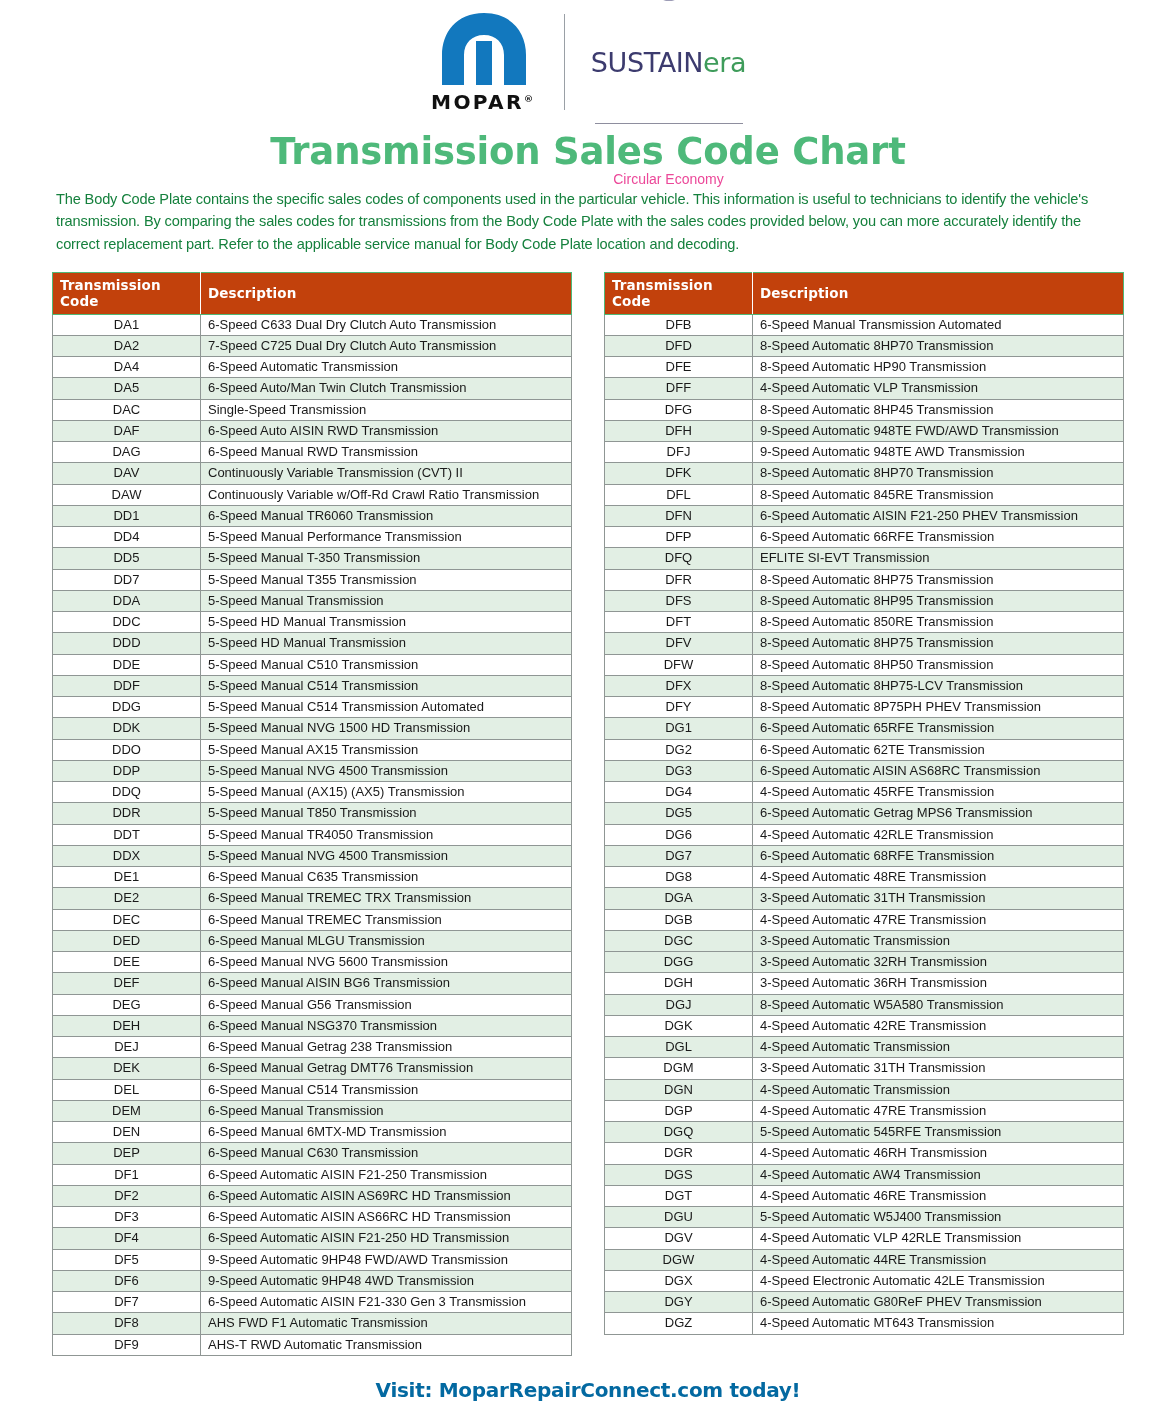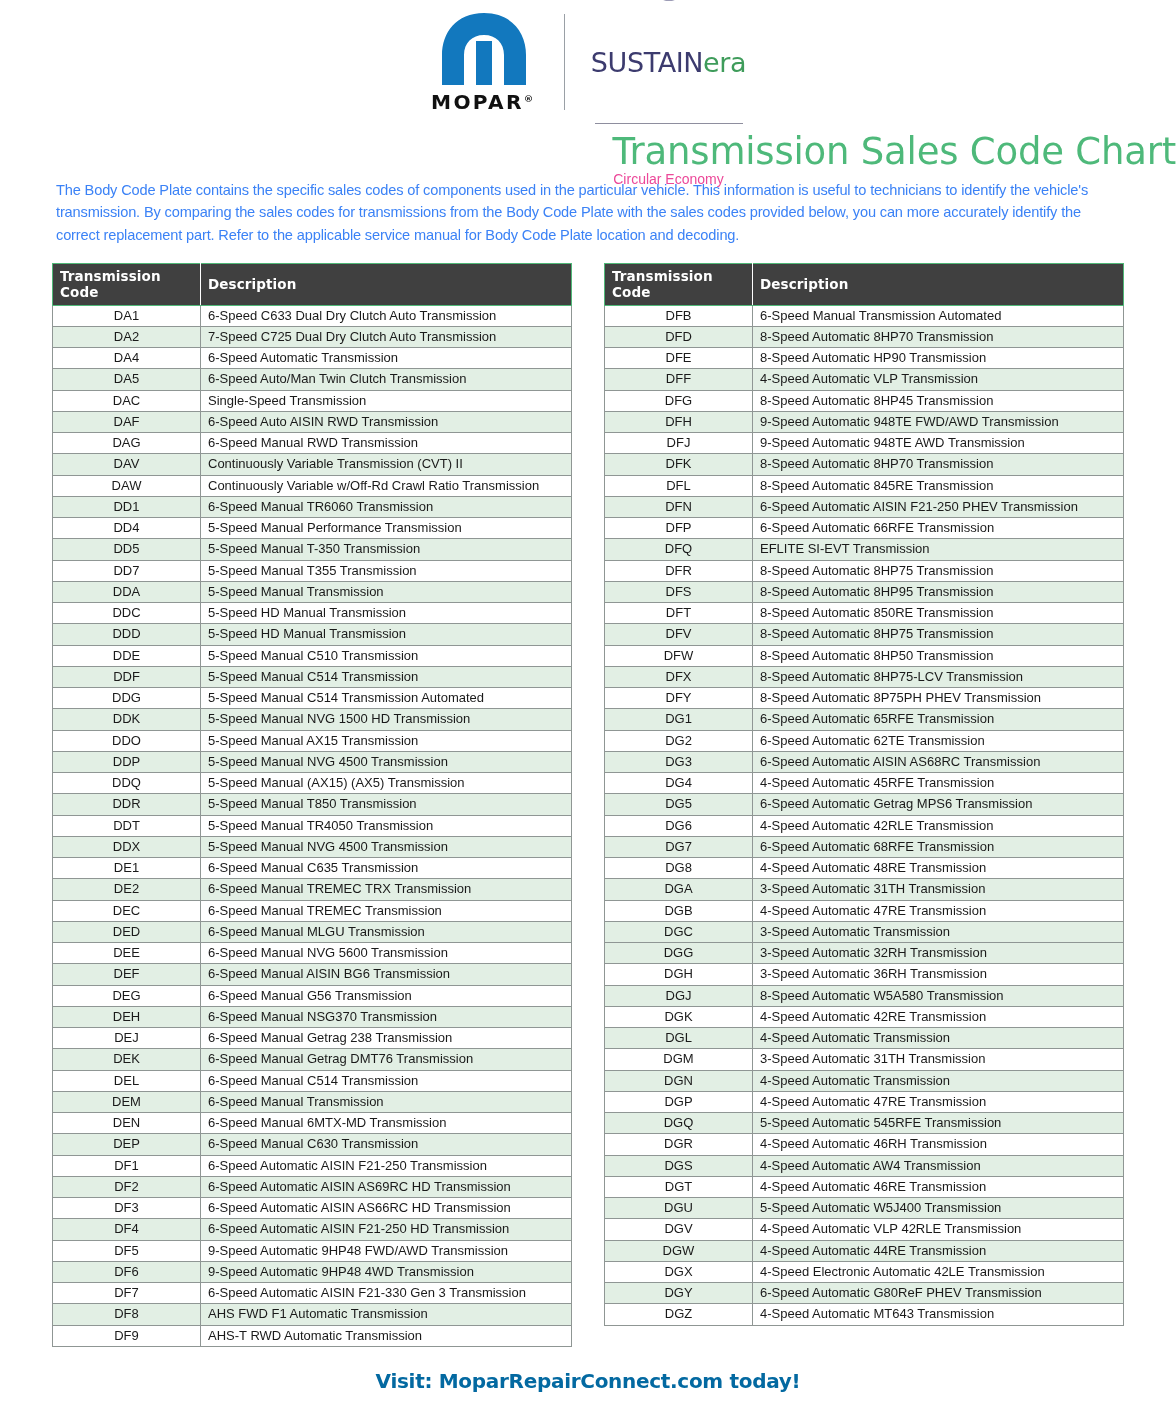--- a/index.html
+++ b/index.html
@@ -60,53 +60,53 @@
   .sustain-word .s2 { color: #3f9c5b; font-weight: 400; }
   .sustain-rule { width: 148px; height: 1px; background: #8e8e9e; margin: 2px 0 2px 0; }
   .sustain-sub {
     font-family: "Liberation Sans", sans-serif;
     font-size: 14px;
     color: #ec4899;
   }
 
   
   .title {
-    text-align: right;
+    text-align: center;
     font-family: "DejaVu Sans", sans-serif;
-    font-weight: 400;
+    font-weight: 700;
     font-size: 37px;
     color: #4EB97A;
     letter-spacing: -0.2px;
     margin: 14px 0 0 0;
     line-height: 1.1;
   }
   .intro {
-    margin: 6px 56px 0 56px;
+    margin: 15px 56px 0 56px;
     font-size: 14.6px;
     line-height: 1.55;
-    color: #3b82f6;
+    color: #15803d;
     text-align: left;
     letter-spacing: -0.15px;
   }
 
   
   .tables {
     display: flex;
     gap: 32px;
     margin: 16px 52px 0 52px;
   }
   .tbl-wrap { flex: 1 1 0; min-width: 0; }
   table.codes {
     width: 100%;
     border-collapse: collapse;
     font-size: 13px;
     table-layout: fixed;
   }
   table.codes th {
-    background: #404040;
+    background: #c2410c;
     color: #ffffff;
     font-family: "DejaVu Sans", sans-serif;
     font-weight: 700;
     font-size: 13.5px;
     text-align: left;
     padding: 4px 7px 5px 7px;
     border: 1px solid #50B878;
     letter-spacing: 0.1px;
   }
   table.codes th.col-code { text-align: left; width: 148px; border-right: 1px solid #ffffff; }

